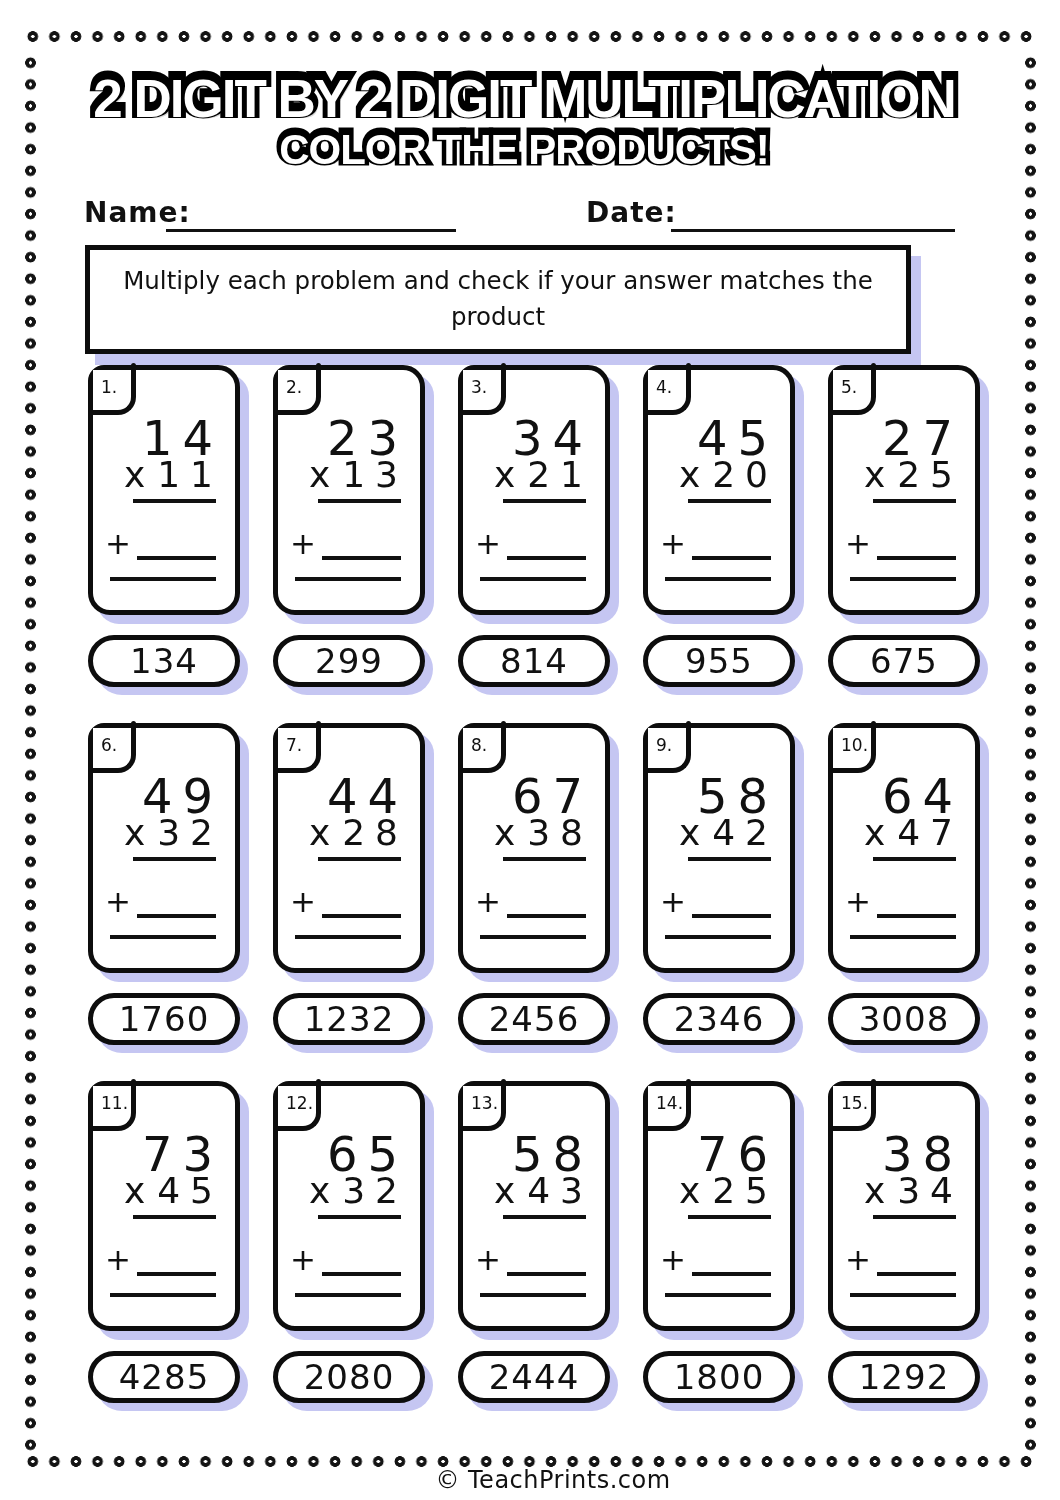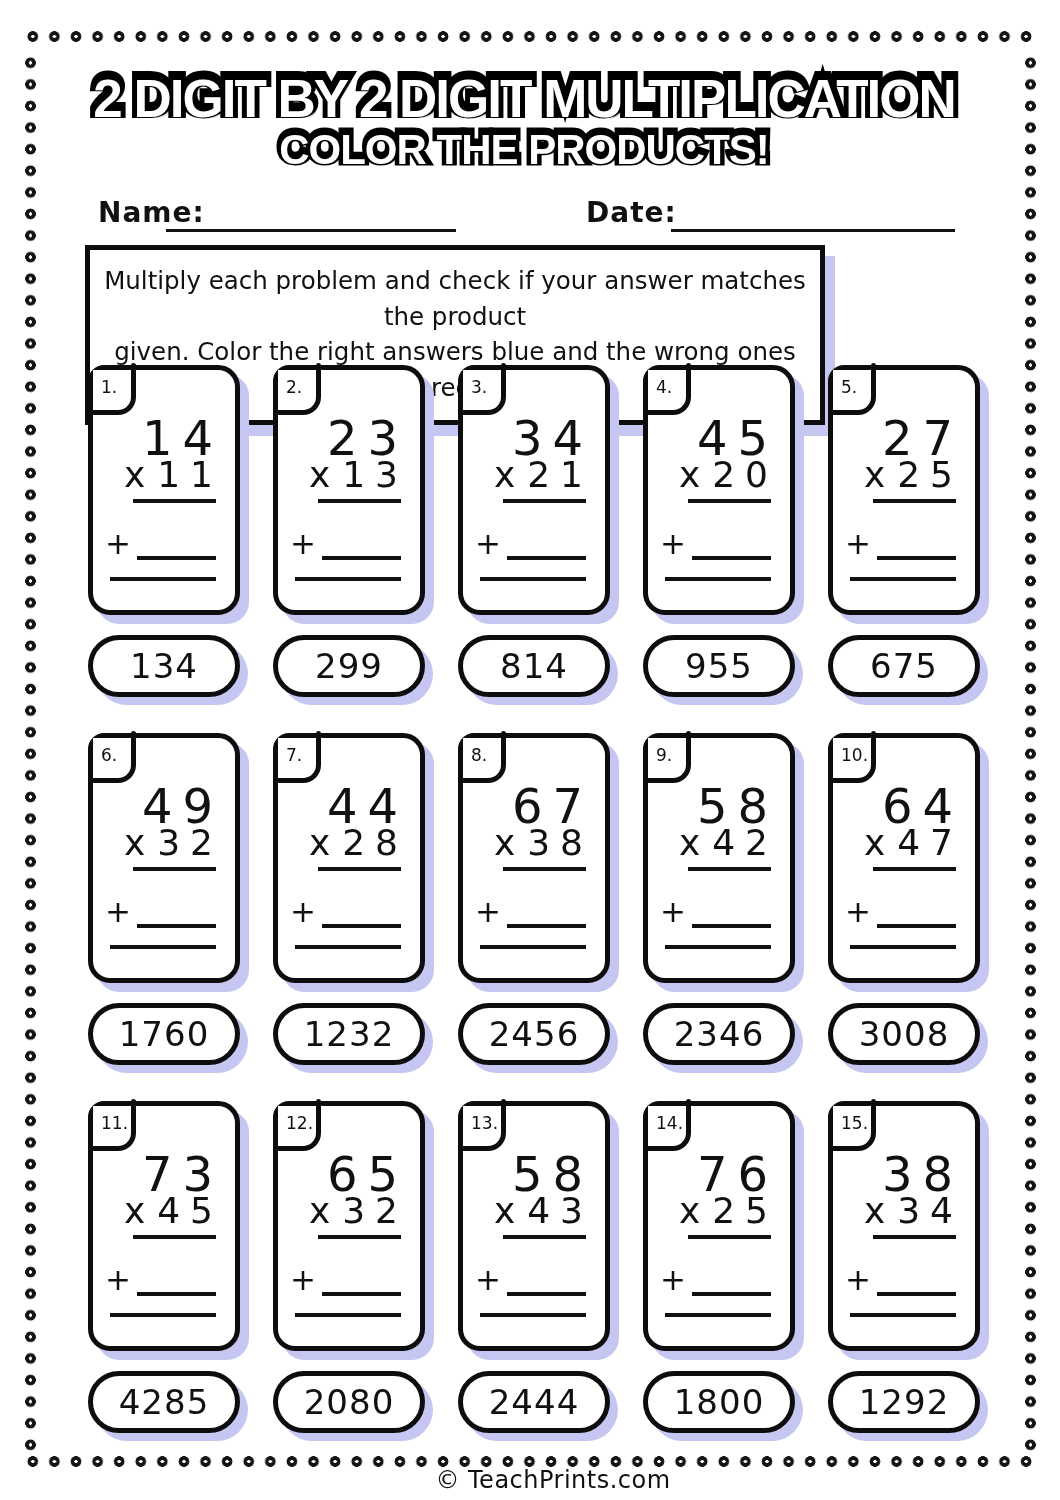--- a/index.html
+++ b/index.html
@@ -32,29 +32,29 @@
   .outline-text .stroke, .outline-text .fill { display:inline-block; line-height:1; }
   .outline-text .stroke { position:absolute; left:0; right:0; -webkit-text-stroke:10px #000;
                           text-shadow:4px 5px 0 #d9d9d9; }
   .outline-text .fill { position:relative; color:#fff; }
   .title { top:68px; font-size:53px; letter-spacing:-2px; }
   .subtitle { top:126px; font-size:42px; letter-spacing:-1px; }
   .subtitle .stroke { -webkit-text-stroke:9px #000; text-shadow:3px 4px 0 #d9d9d9; }
 
   
   .form-label { position:absolute; top:196px; font-size:28px; font-weight:bold; letter-spacing:1px; }
-  .name-label { left:98px; }
+  .name-label { left:84px; }
   .date-label { left:586px; }
   .fill-line { position:absolute; border-bottom:3.5px solid #111; height:0; }
   .name-line { top:229px; left:166px; width:290px; }
   .date-line { top:229px; left:671px; width:284px; }
 
   
   .instruction-box {
-    position:absolute; top:245px; left:85px; width:740px;
+    position:absolute; top:245px; left:85px; width:826px;
     background:#fff; border:5px solid #0d0d0d;
     box-shadow:10px 11px 0 #c5c6f2;
     text-align:center; padding:13px 8px 15px;
     font-size:24.5px; line-height:1.45; font-weight:500;
   }
   .instruction-box .line { display:block; }
 
   
   .problems-grid {
     position:absolute; top:365px; left:88px;
@@ -82,21 +82,21 @@
          letter-spacing:10px; margin-right:-10px; font-weight:500; display:flex; }
   .mulsign { margin-right:2px; }
   .mul-underline { position:absolute; top:129px; left:40px; right:19px; border-bottom:4px solid #111; }
   .plus-row { position:absolute; top:156px; left:12px; right:19px; height:34px;
               display:flex; align-items:flex-end; }
   .plus { font-size:31px; line-height:0.9; font-weight:500; margin-bottom:2px; }
   .write-line { flex:1; margin-left:6px; border-bottom:4px solid #111; height:0; }
   .sum-line { position:absolute; top:207px; left:17px; right:19px; border-bottom:4px solid #111; }
 
   .pill {
-    margin-top:20px; width:152px; height:62px; background:#fff;
+    margin-top:20px; width:152px; height:52px; background:#fff;
     border:5px solid #0d0d0d; border-radius:31px;
     box-shadow:8px 8px 0 #c5c6f2;
     display:flex; align-items:center; justify-content:center;
   }
   .pill-num { font-size:34px; letter-spacing:1px; font-weight:500; }
 
   
   .footer-credit { position:absolute; top:1466px; left:0; right:0; text-align:center;
                    font-size:24px; font-weight:500; letter-spacing:0.5px;padding-left:46px; }
 </style>
@@ -119,21 +119,20 @@
     <span class="fill">COLOR THE PRODUCTS!</span>
   </div>
 
   <div class="form-label name-label">Name:</div>
   <div class="fill-line name-line"></div>
   <div class="form-label date-label">Date:</div>
   <div class="fill-line date-line"></div>
 
   <div class="instruction-box">
     <span class="line">Multiply each problem and check if your answer matches the product</span>
-    <span class="line">given. Color the right answers blue and the wrong ones red.</span>
   </div>
 
   <div class="problems-grid" id="grid">
     <div class="cell">
       <div class="card">
         <div class="badge">
           <span class="badge-num">1.</span>
         </div>
         <div class="op1">14</div>
         <div class="op2">

